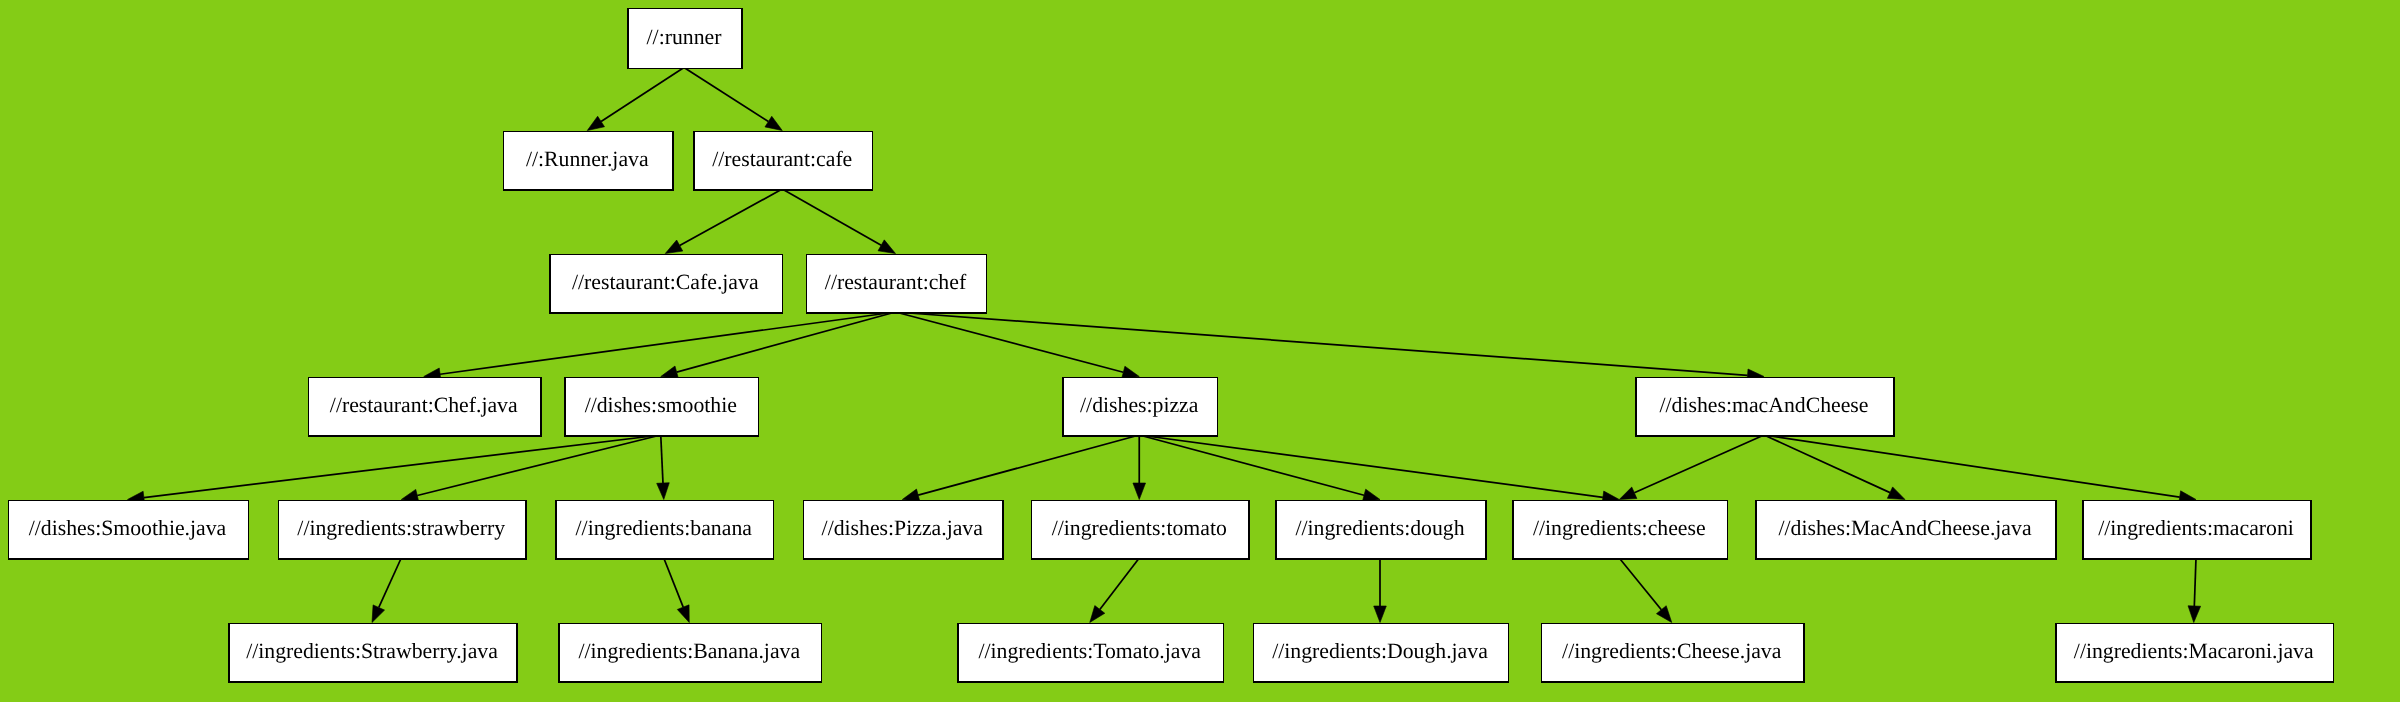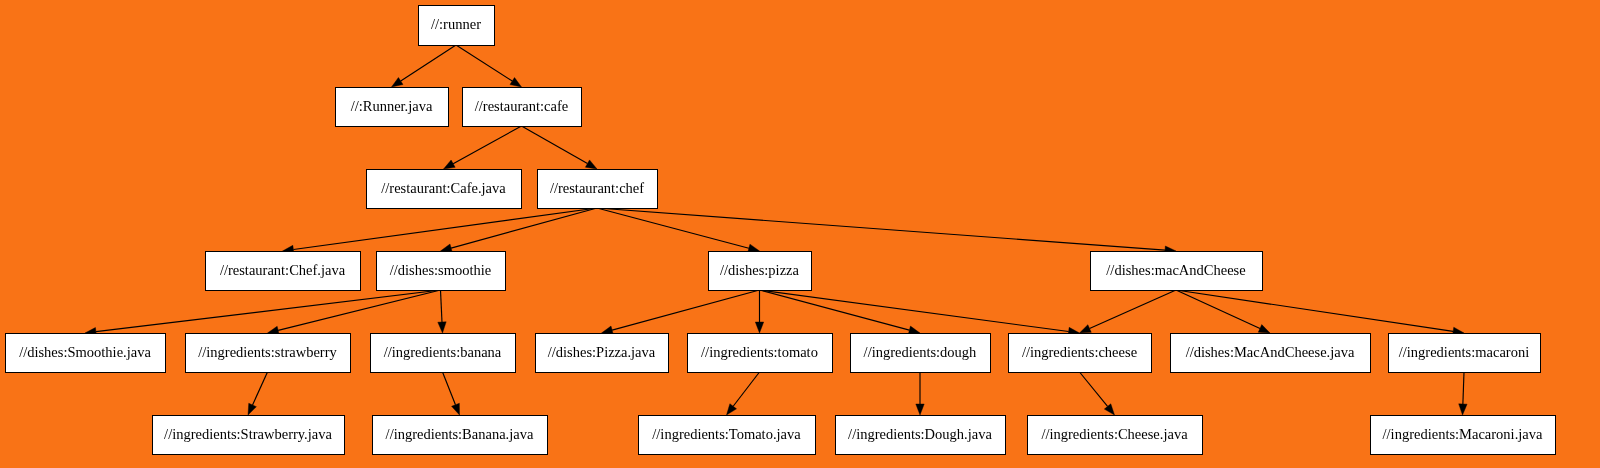--- a/index.html
+++ b/index.html
@@ -11,21 +11,21 @@
   body {
     width: 1600px;
     height: 468px;
     font-family: "Liberation Serif", "DejaVu Serif", serif;
     overflow: hidden;
   }
   #graph-root {
     position: relative;
     width: 1600px;
     height: 468px;
-    background: #f97316;
+    background: #84cc16;
   }
   svg#graph-svg {
     display: block;
     width: 1600px;
     height: 468px;
   }
   .node-box {
     fill: #ffffff;
     stroke: #000000;
     stroke-width: 1;

